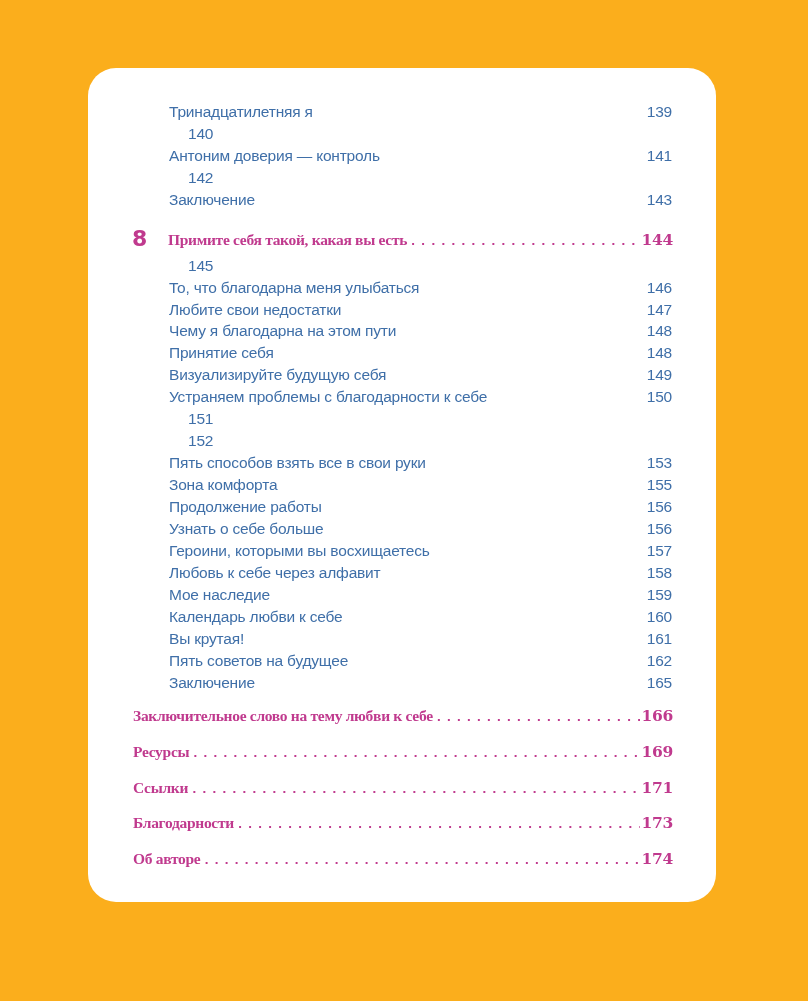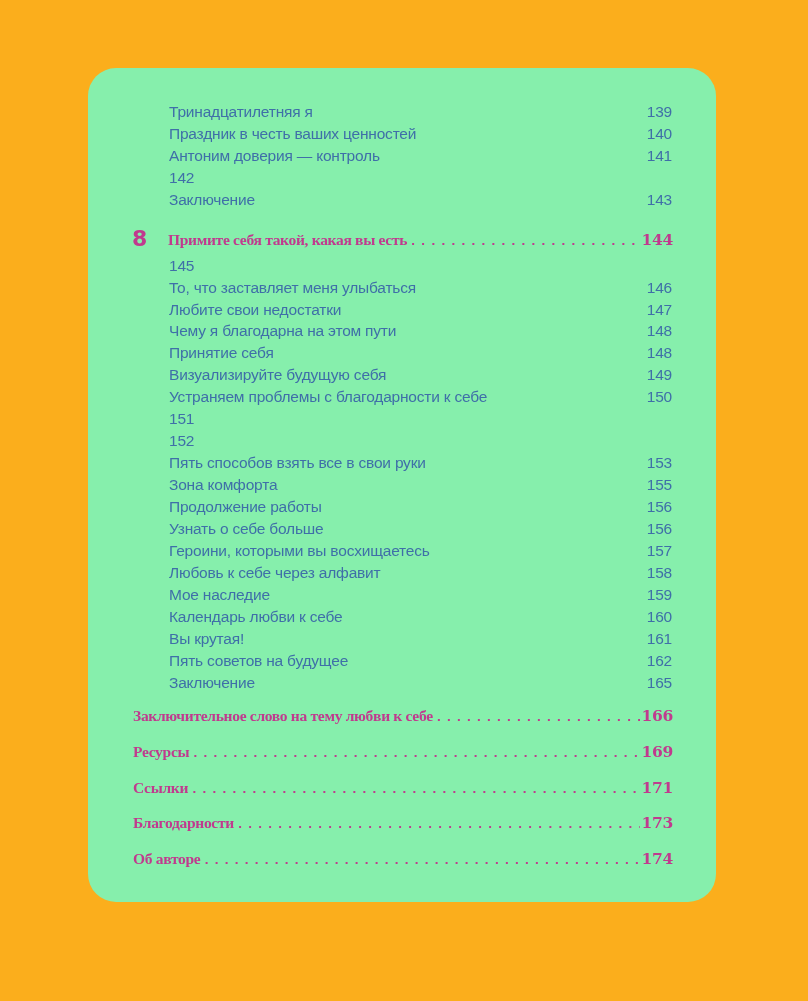--- a/index.html
+++ b/index.html
@@ -6,36 +6,36 @@
     body {
       width: 808px; height: 1001px;
       background: #FBAE1C;
       position: relative;
       overflow: hidden;
     }
     .card {
       position: absolute;
       left: 88px; top: 68px;
       width: 628px; height: 834px;
-      background: #86efac;
+      background: #ffffff;
       border-radius: 28px;
     }
     .toc { position: absolute; left: 0; top: 0; width: 100%; }
     .row {
       position: absolute;
       left: 81px; width: 503px;
       height: 22px;
       display: flex; align-items: baseline; justify-content: space-between;
       font-family: "Liberation Sans", sans-serif;
       font-size: 15.5px;
       color: #3F6FA8;
       white-space: nowrap;
       letter-spacing: -0.2px;
     }
-    .row .pg { text-align: right; }
+    .row .pg { text-align: right; margin-left: 19px; }
     .major {
       position: absolute;
       left: 45px; width: 540px;
       height: 26px;
       display: flex; align-items: baseline;
       font-family: "DejaVu Serif", serif;
       font-weight: bold;
       font-size: 15.5px;
       color: #C03A8E;
       white-space: nowrap;
@@ -65,21 +65,20 @@
 <body>
 
 <div class="card">
   <div class="toc">
 
     <div class="row" style="top:35px">
       <span>Тринадцатилетняя я</span>
       <span class="pg">139</span>
     </div>
     <div class="row" style="top:57px">
-      <span>Праздник в честь ваших ценностей</span>
       <span class="pg">140</span>
     </div>
     <div class="row" style="top:79px">
       <span>Антоним доверия — контроль</span>
       <span class="pg">141</span>
     </div>
     <div class="row" style="top:101px">
       <span class="pg">142</span>
     </div>
     <div class="row" style="top:123px">
@@ -91,21 +90,21 @@
     <div class="major" style="top:162px; left:80px; width:505px">
       <span class="lbl">Примите себя такой, какая вы есть</span>
       <span class="dots">. . . . . . . . . . . . . . . . . . . . . . . . . . . . . . . . . . . . . . . . . . . . . . . . . . . . . . . . . . . . . . . . . . . . . . . . . . . . . . . . . . . . .</span>
       <span class="pg">144</span>
     </div>
 
     <div class="row" style="top:189px">
       <span class="pg">145</span>
     </div>
     <div class="row" style="top:211px">
-      <span>То, что заставляет меня улыбаться</span>
+      <span>То, что благодарна меня улыбаться</span>
       <span class="pg">146</span>
     </div>
     <div class="row" style="top:233px">
       <span>Любите свои недостатки</span>
       <span class="pg">147</span>
     </div>
     <div class="row" style="top:254px">
       <span>Чему я благодарна на этом пути</span>
       <span class="pg">148</span>
     </div>

